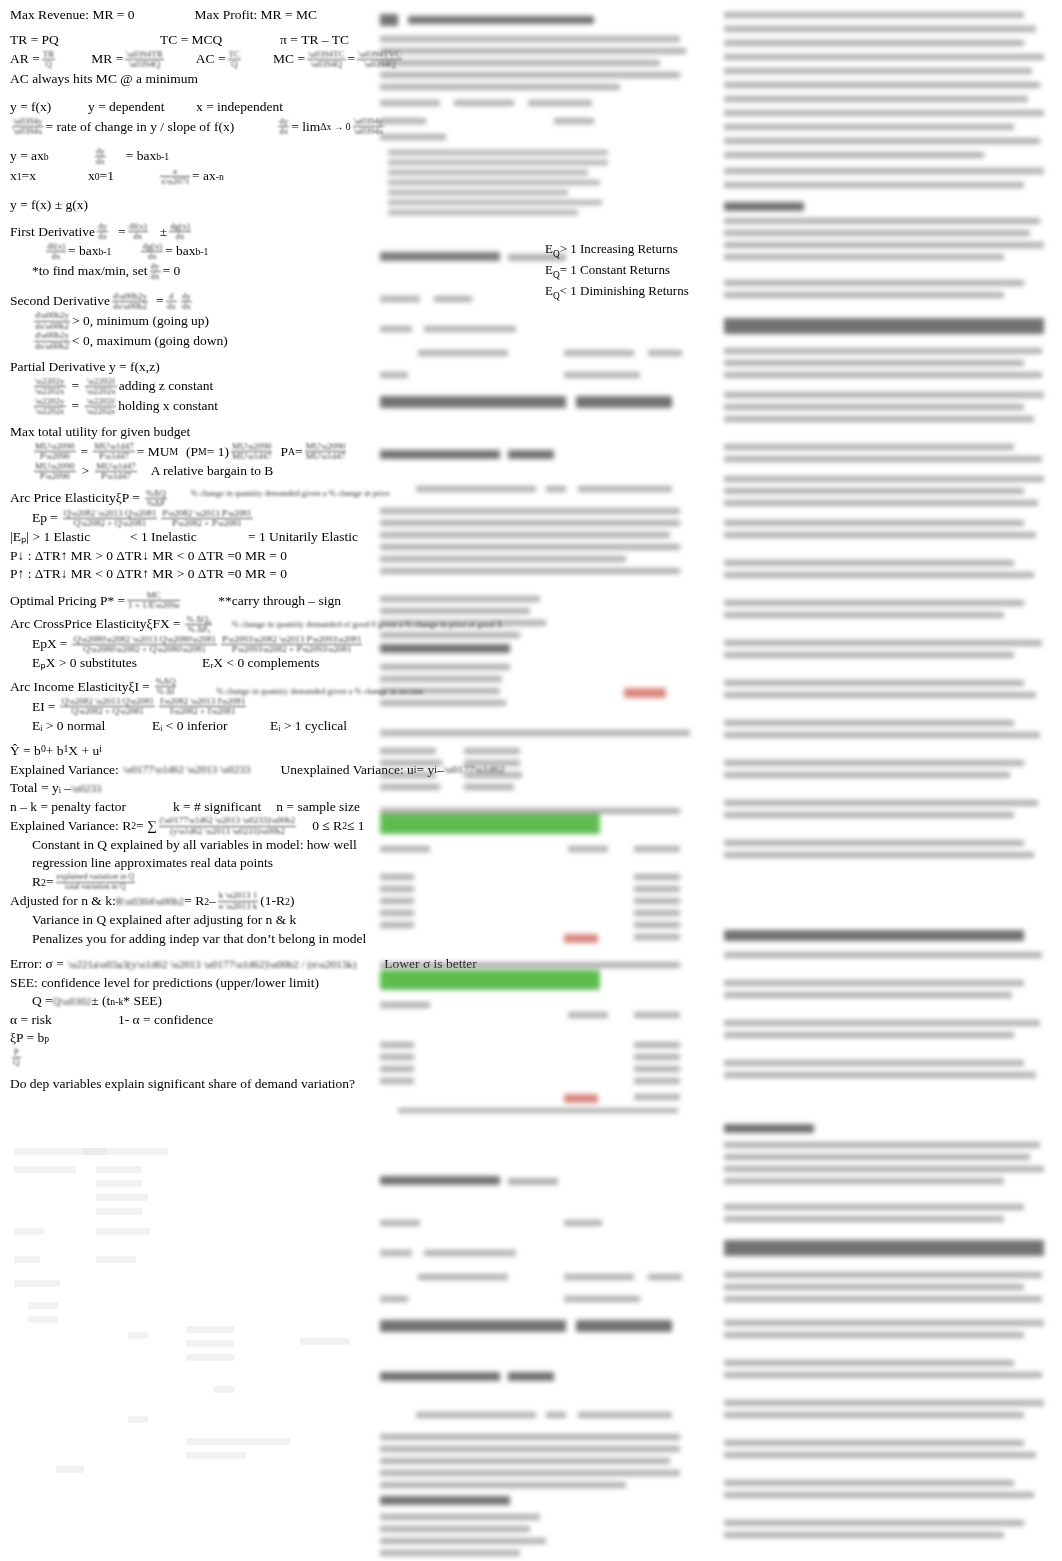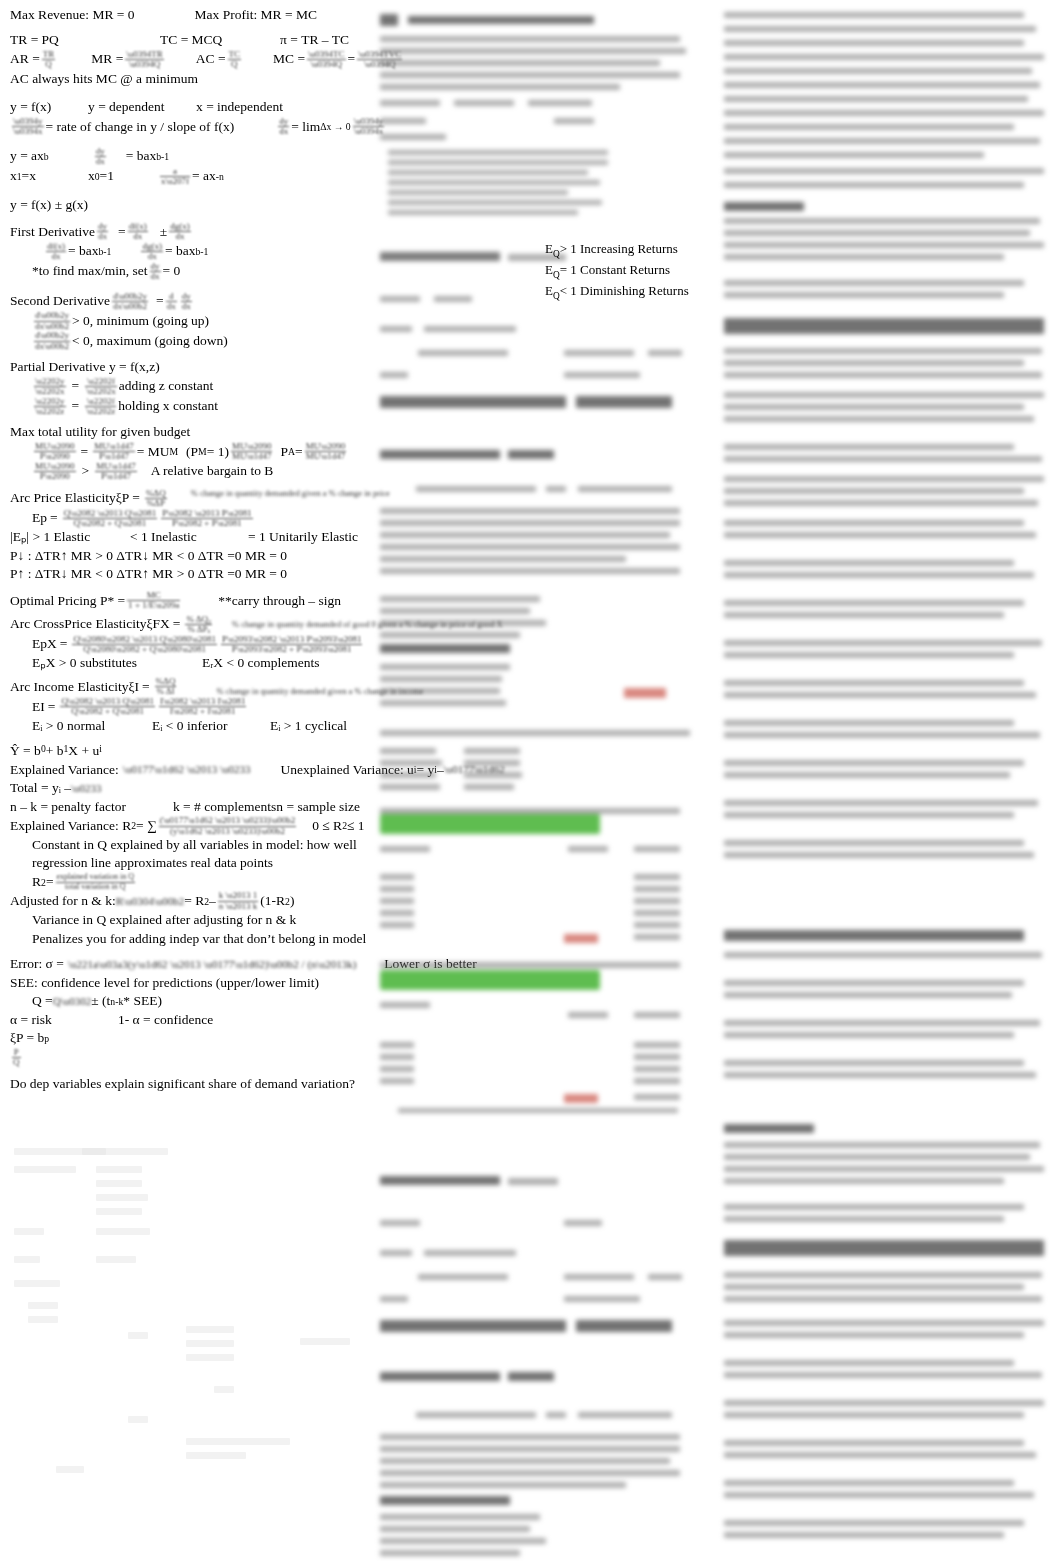--- a/index.html
+++ b/index.html
@@ -502,21 +502,21 @@
           <span class="sub">i</span>
           <span> –</span>
         <span class="blurbig">\u0177\u1d62</span>
       </div>
       <div class="row line" style="align-items:center">
         <span>Total = yᵢ –</span>
         <span class="blurbig">\u0233</span>
       </div>
       <div class="row line">
         <span style="width:186px">n – k = penalty factor</span>
-        <span style="width:118px">k = # complements</span>
+        <span style="width:118px">k = # significant</span>
         <span>n = sample size</span>
       </div>
 
       <div class="row line" style="align-items:center">
         <span>Explained Variance: R</span>
           <span class="sup">2</span>
           <span> = ∑</span>
         <span class="frac">
             <span class="num">(\u0177\u1d62 \u2013 \u0233)\u00b2</span>
             <span class="den">(y\u1d62 \u2013 \u0233)\u00b2</span>

